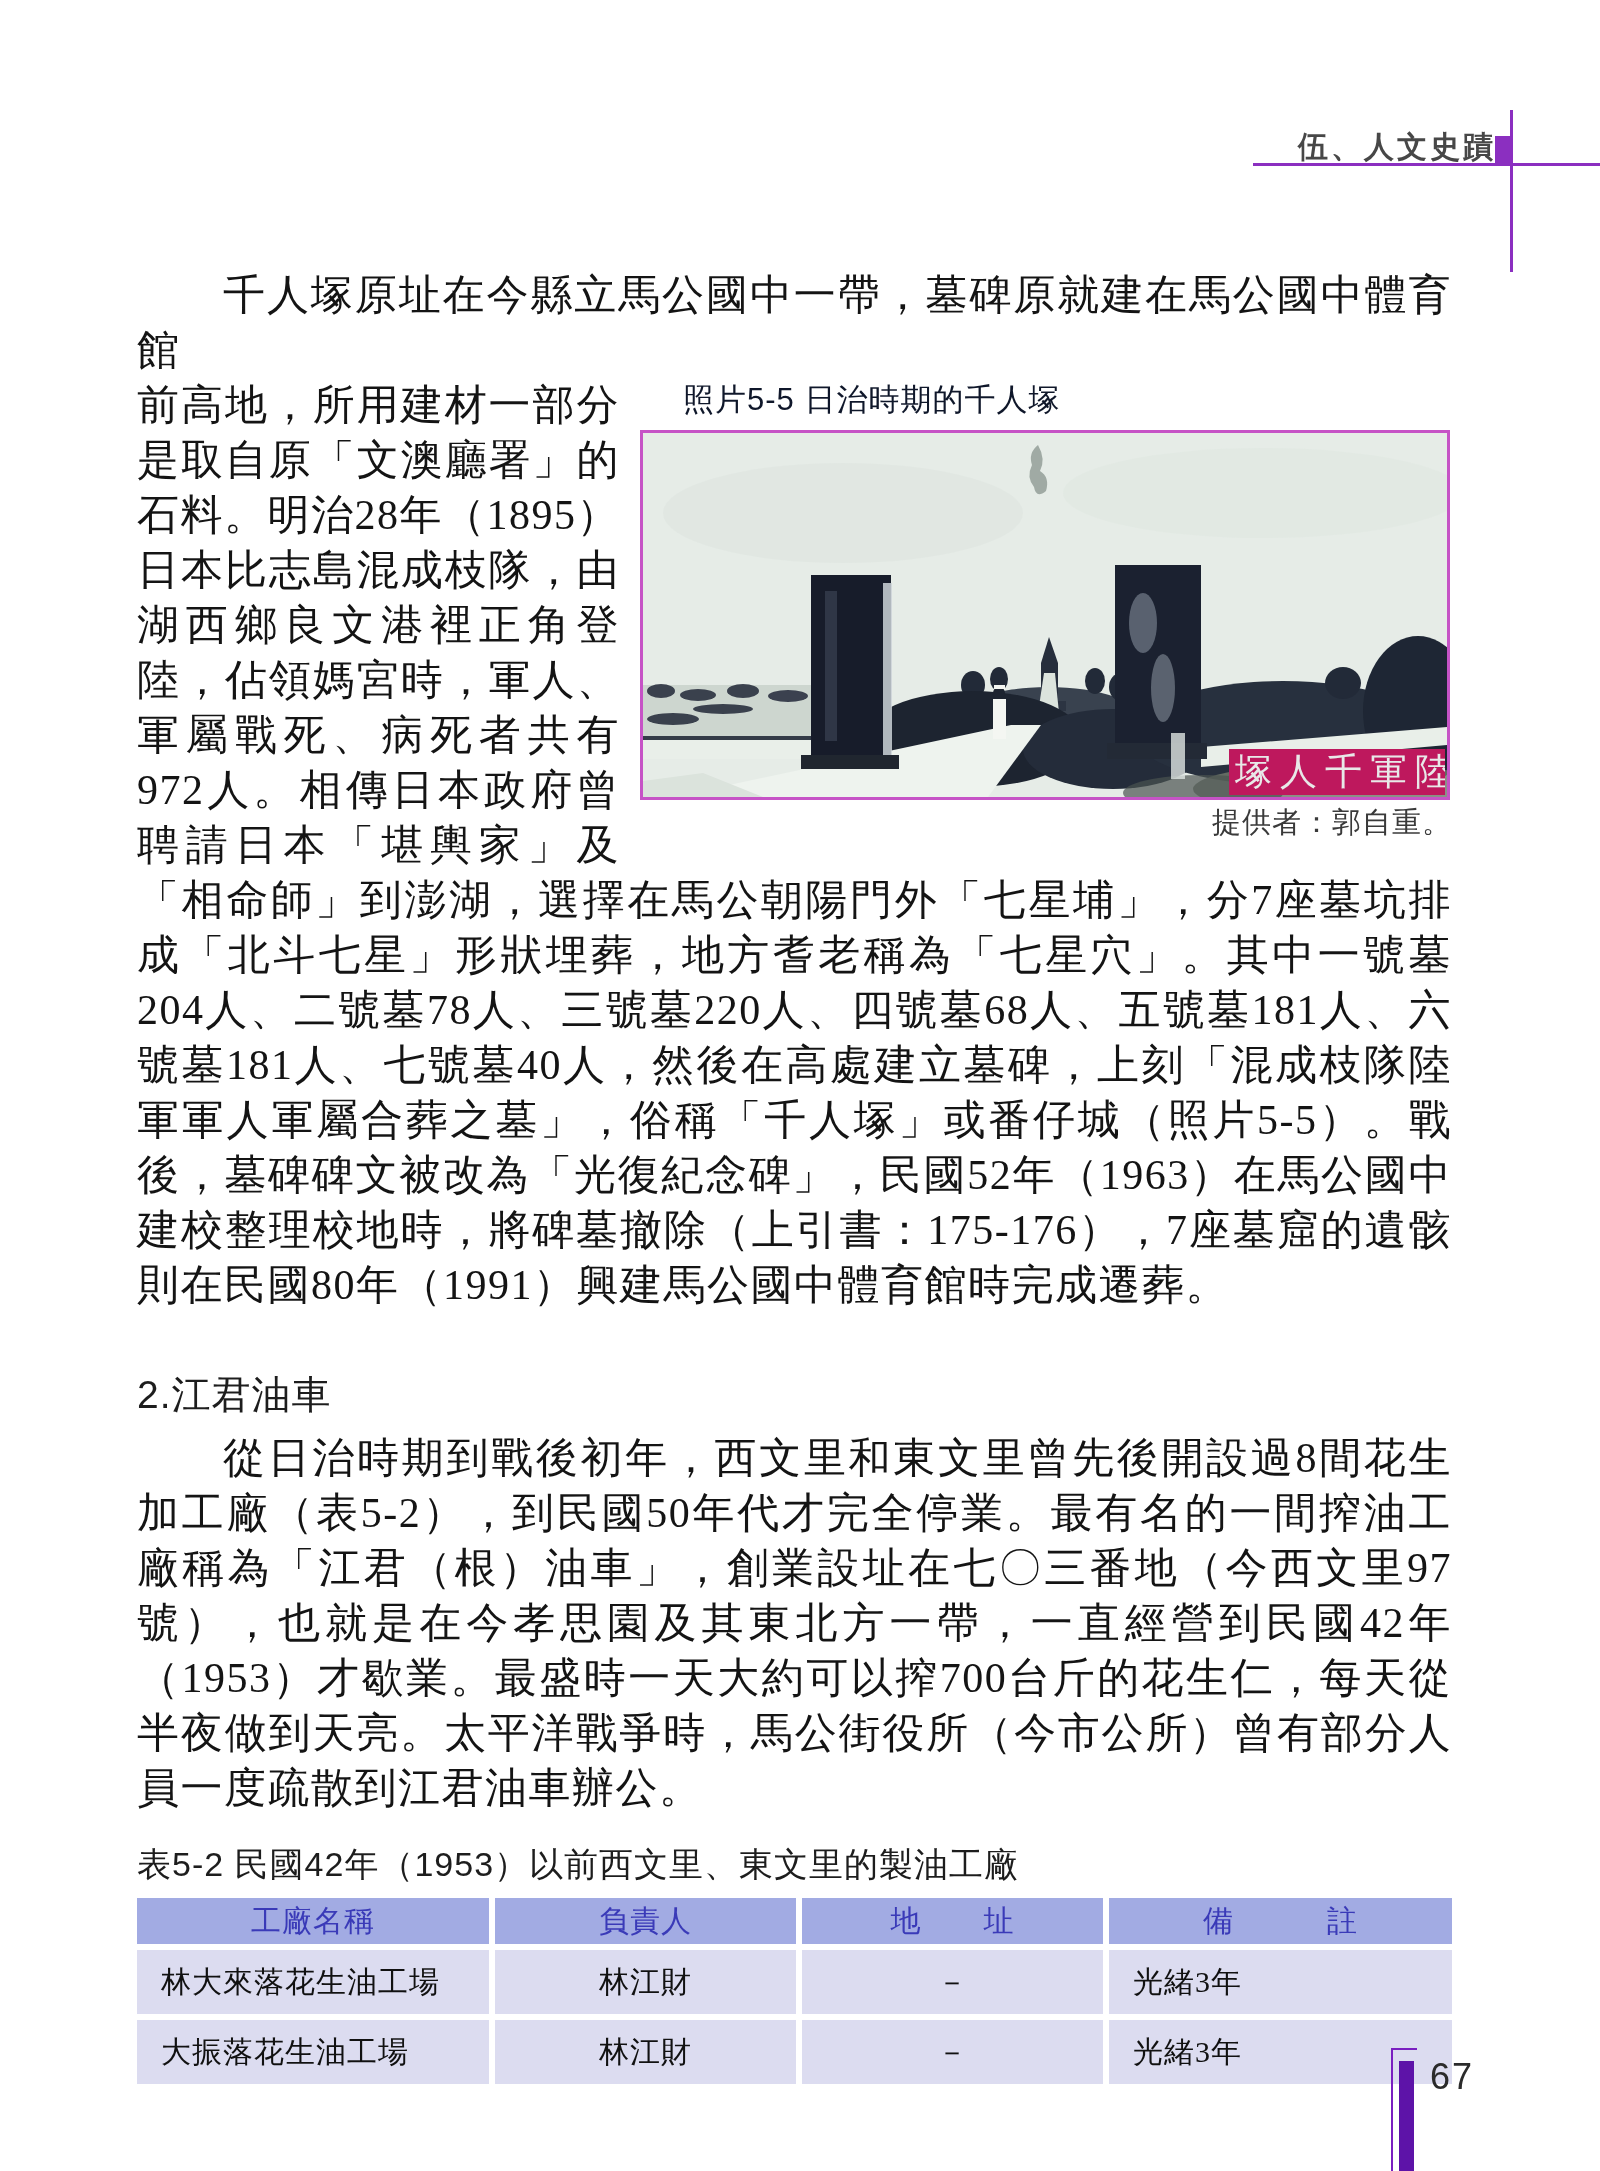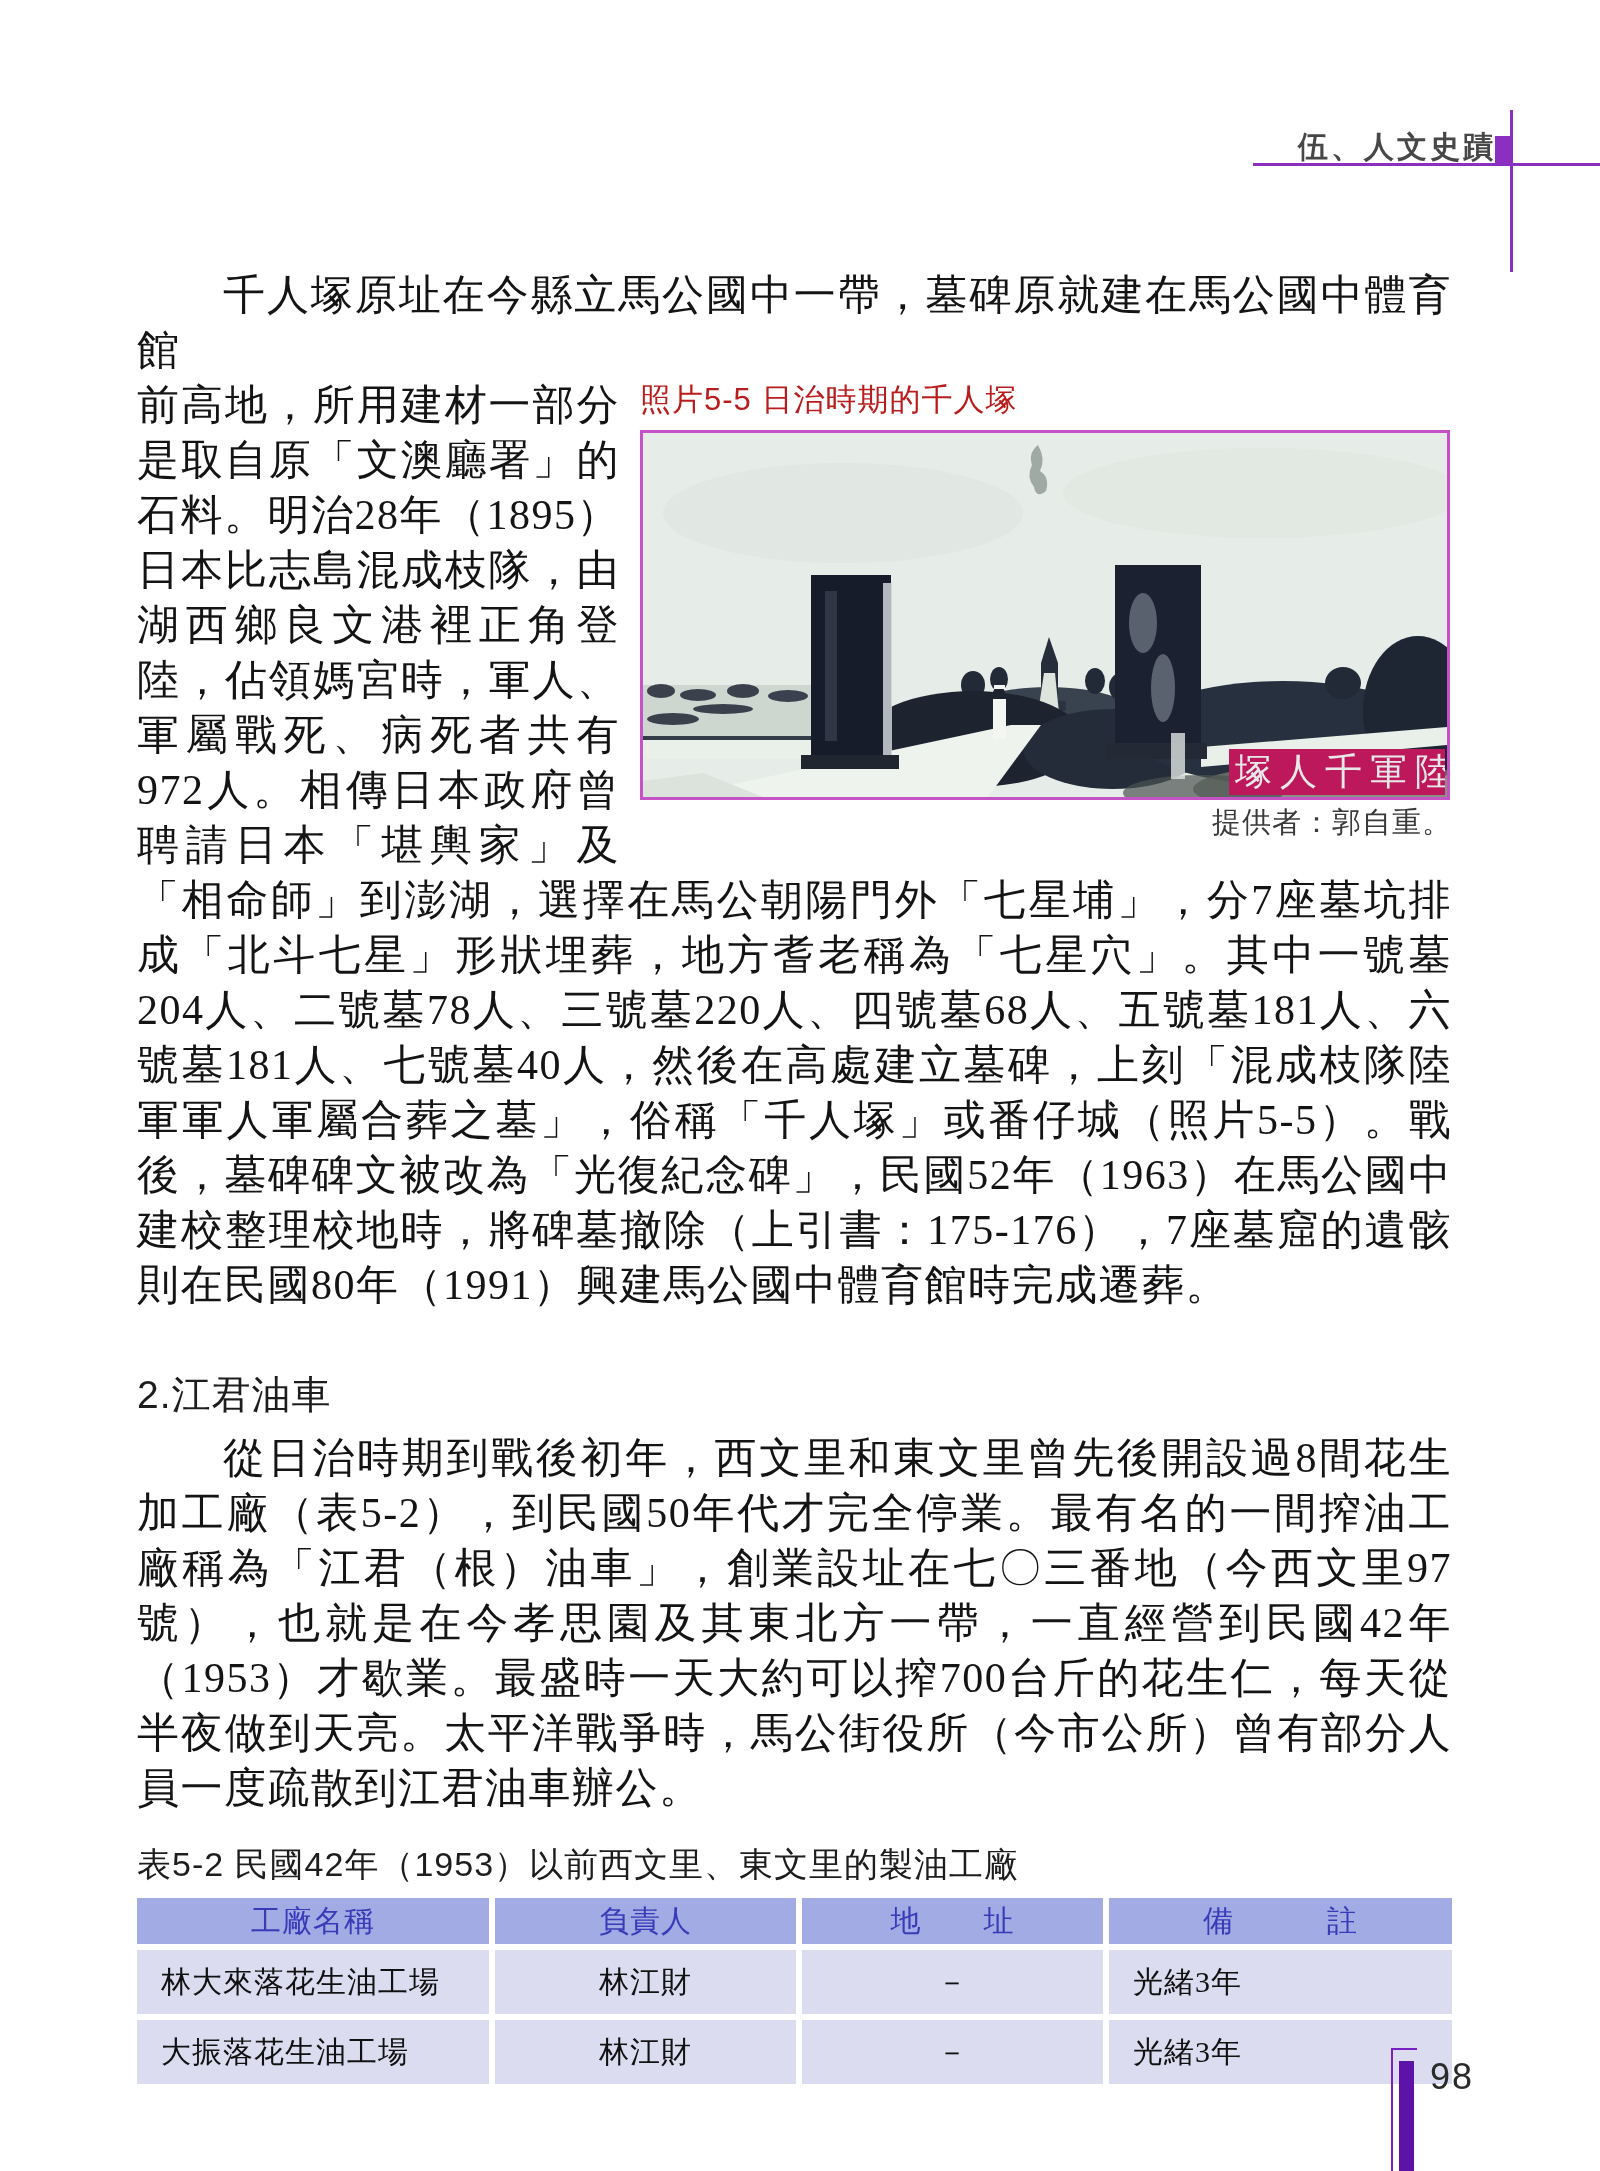--- a/index.html
+++ b/index.html
@@ -65,23 +65,24 @@
 
   
   .photo-figure{
     float:right;
     width:812px;
     margin:2px 0 10px 20px;
   }
   .photo-caption{
     font-family:"Liberation Sans","DejaVu Sans",sans-serif;
     font-size:31px;
-    color:#b91c1c;
+    color:#0f172a;
     line-height:40px;
     letter-spacing:1px;
+    margin-left:43px;
   }
   .photo-frame{
     position:relative;
     margin-top:10px;
     width:804px;
     height:364px;
     border:3px solid #c653c6;
     background:#e6ece7;
   }
   .photo-frame svg{ display:block; }
@@ -297,15 +298,15 @@
       <div class="cell td left">大振落花生油工場</div>
       <div class="cell td">林江財</div>
       <div class="cell td">－</div>
       <div class="cell td left">光緒3年</div>
     </div>
 
   </div>
 
   <div class="foot-angle"></div>
   <div class="foot-bar"></div>
-  <div class="page-number">98</div>
+  <div class="page-number">67</div>
 
 </div>
 
 </body></html>

